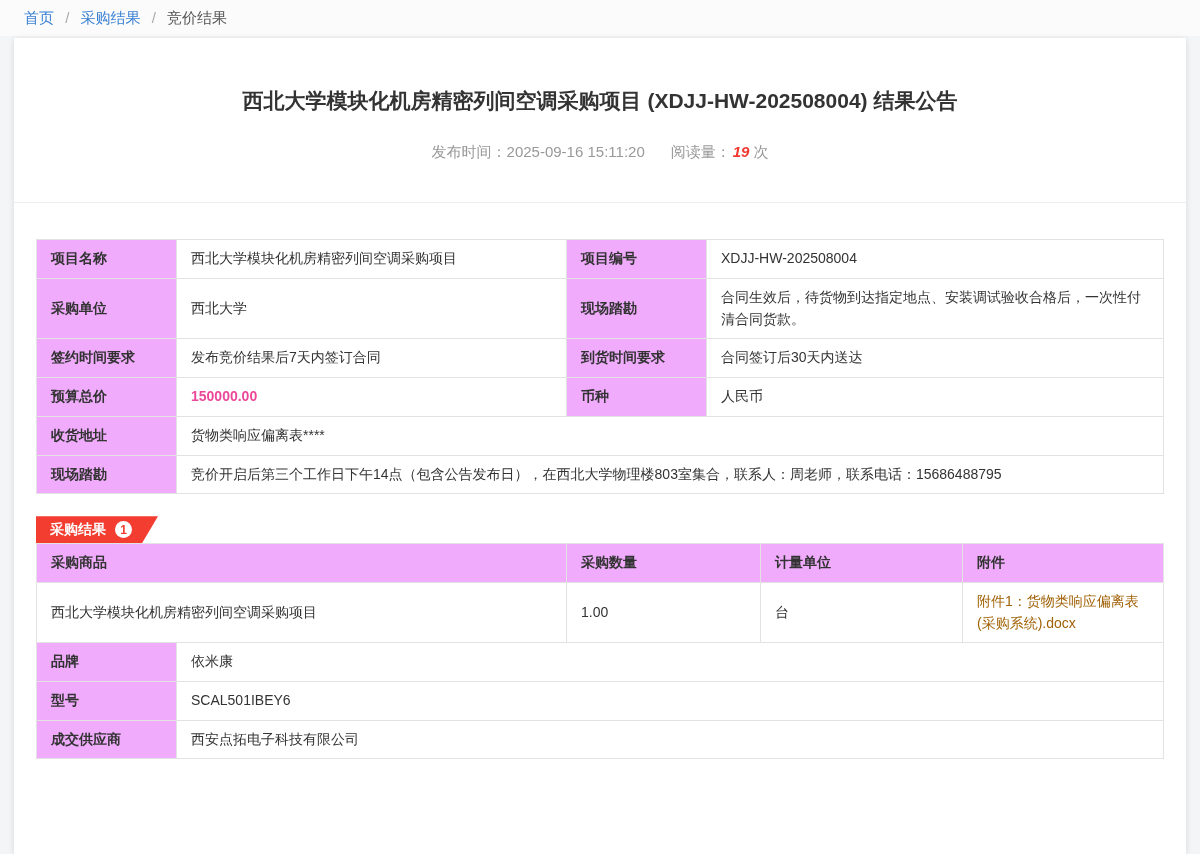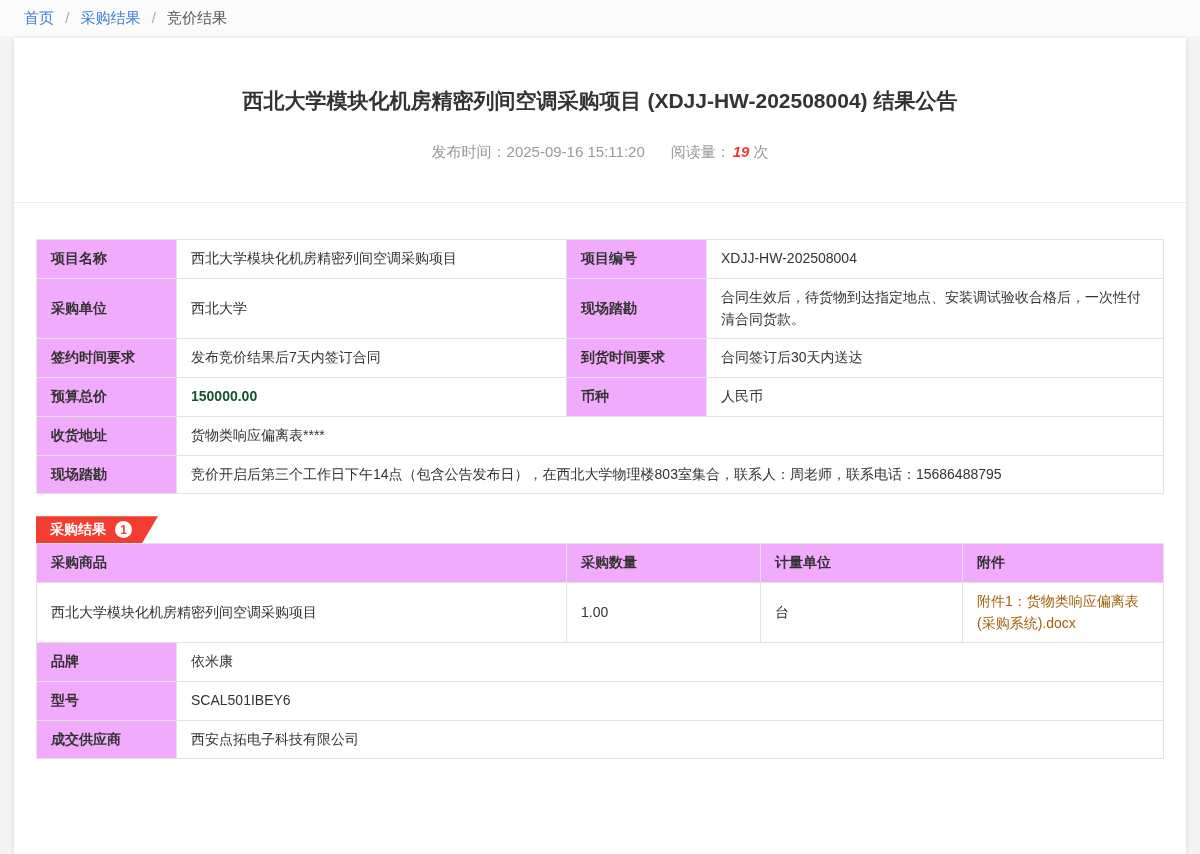--- a/index.html
+++ b/index.html
@@ -69,21 +69,21 @@
     text-align: left;
     vertical-align: middle;
     line-height: 1.55;
     word-break: break-all;
   }
   th, td.lbl {
     background: #f0abfc;
     font-weight: bold;
     color: #333;
   }
-  .red { color: #14532d; font-weight: bold; }
+  .red { color: #ec4899; font-weight: bold; }
 
   
   .badge-wrap { margin-top: 22px; }
   .badge {
     display: inline-flex;
     align-items: center;
     gap: 9px;
     background: #f23d30;
     color: #fff;
     font-weight: bold;

